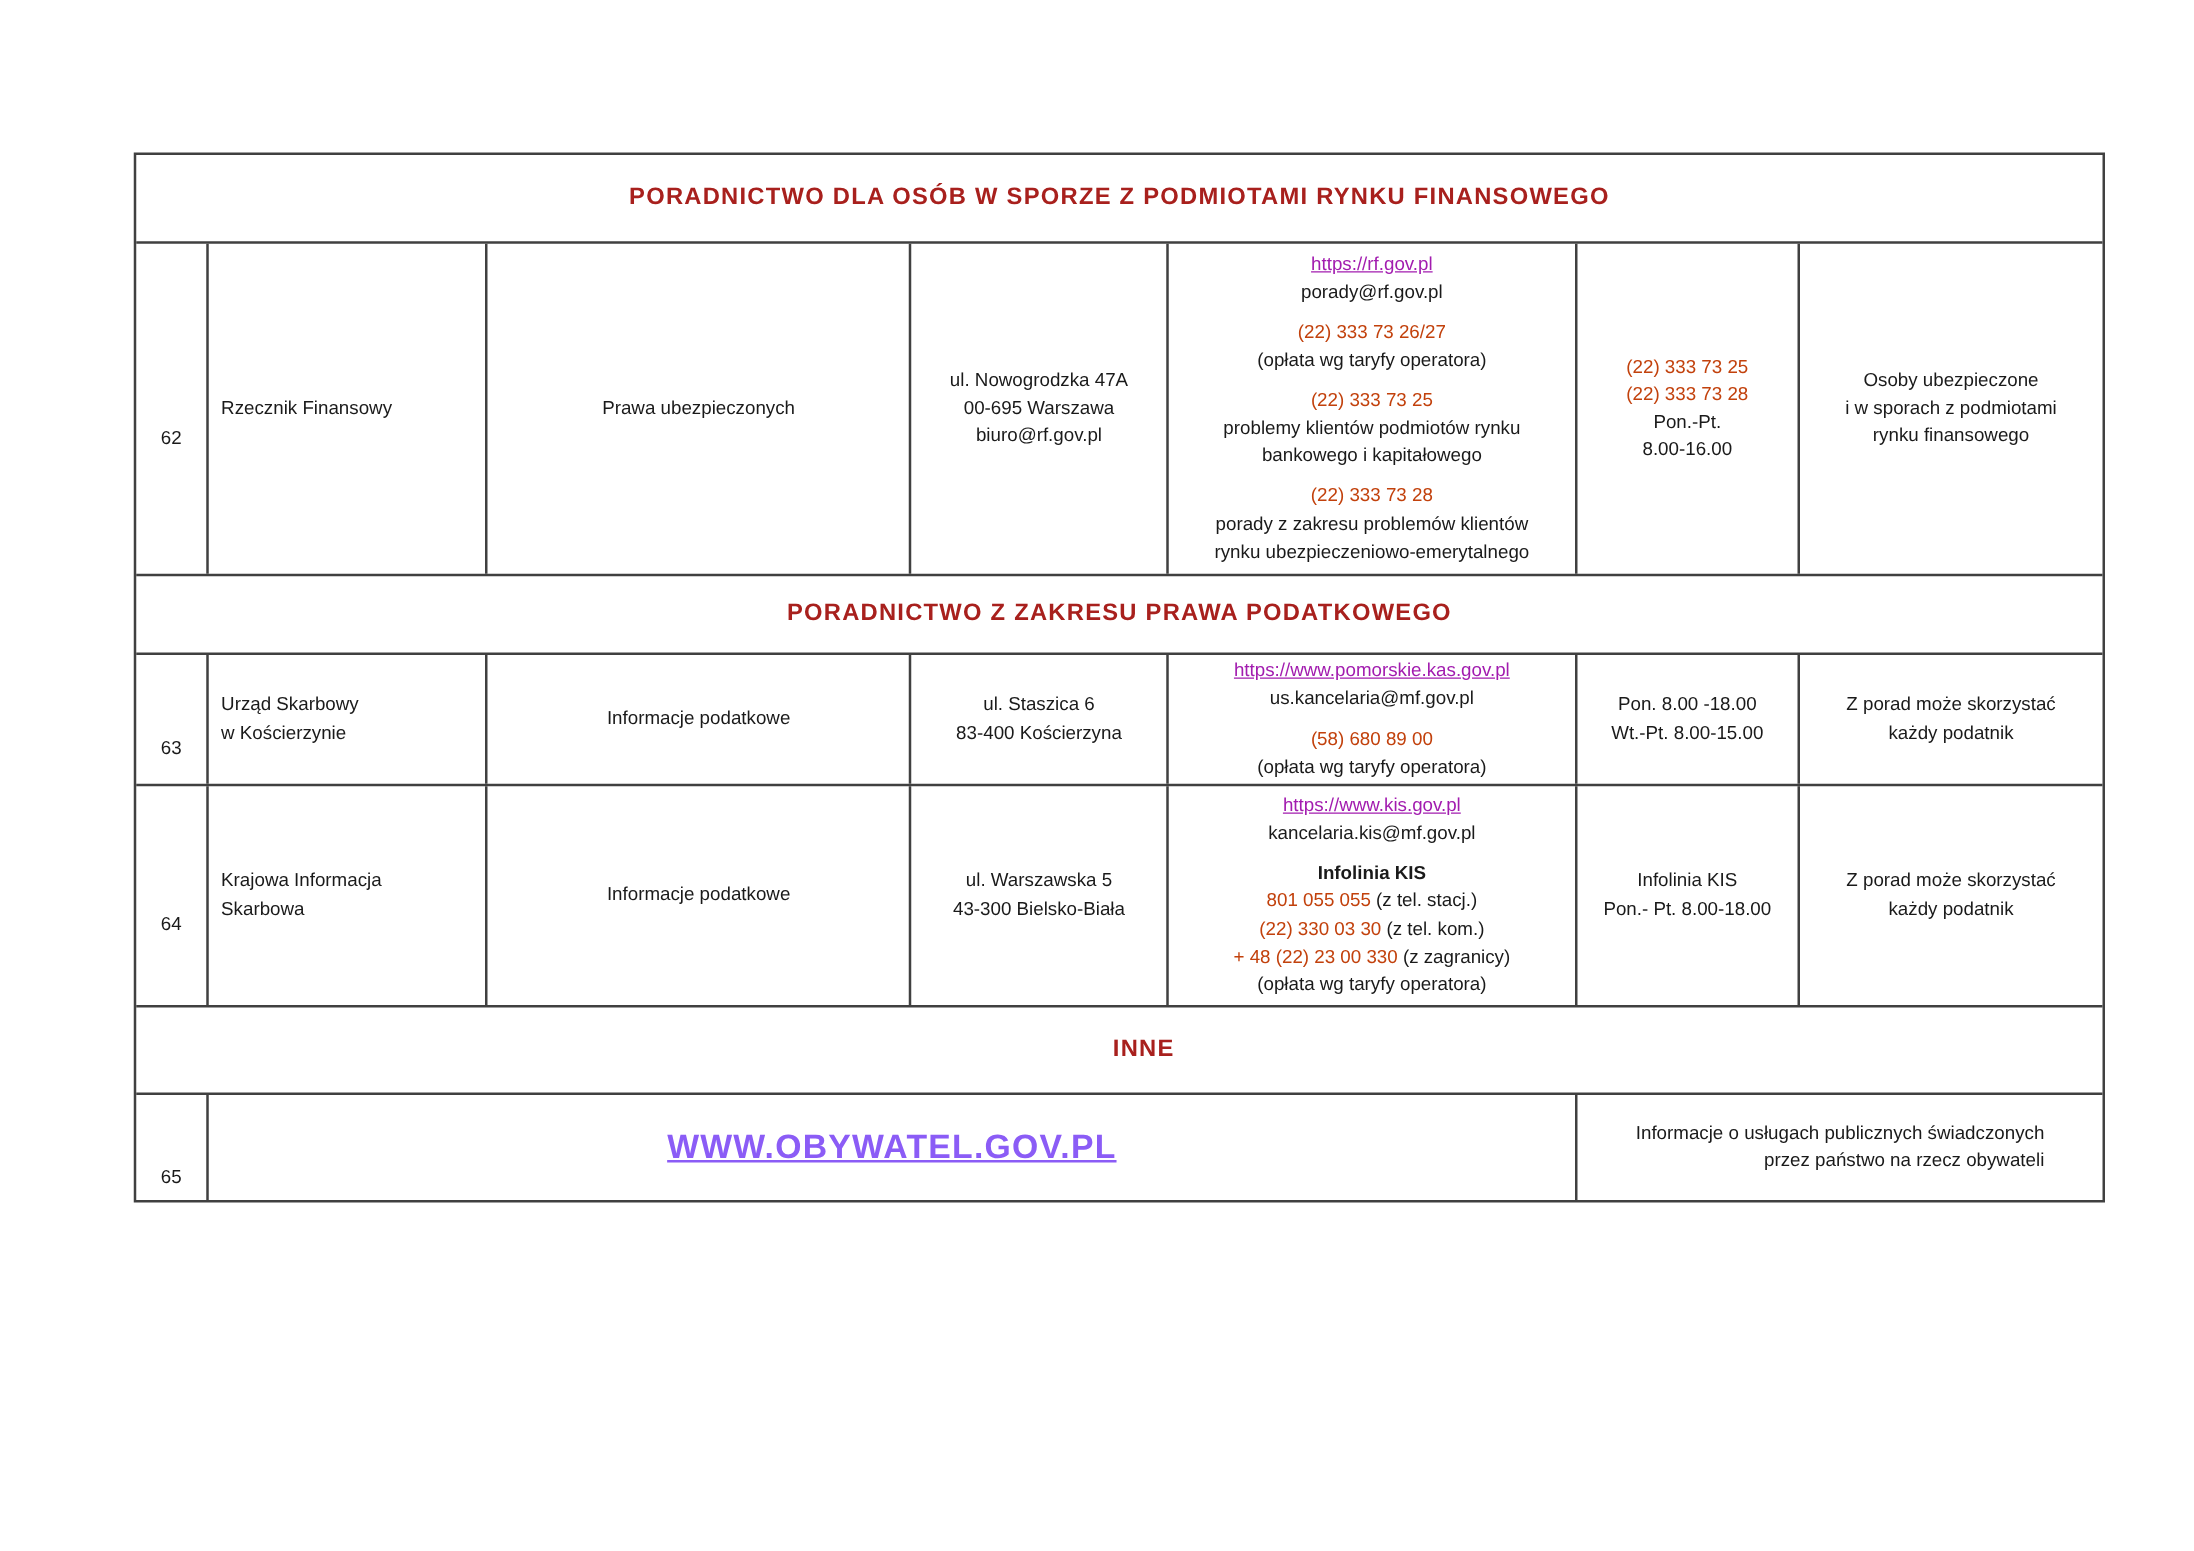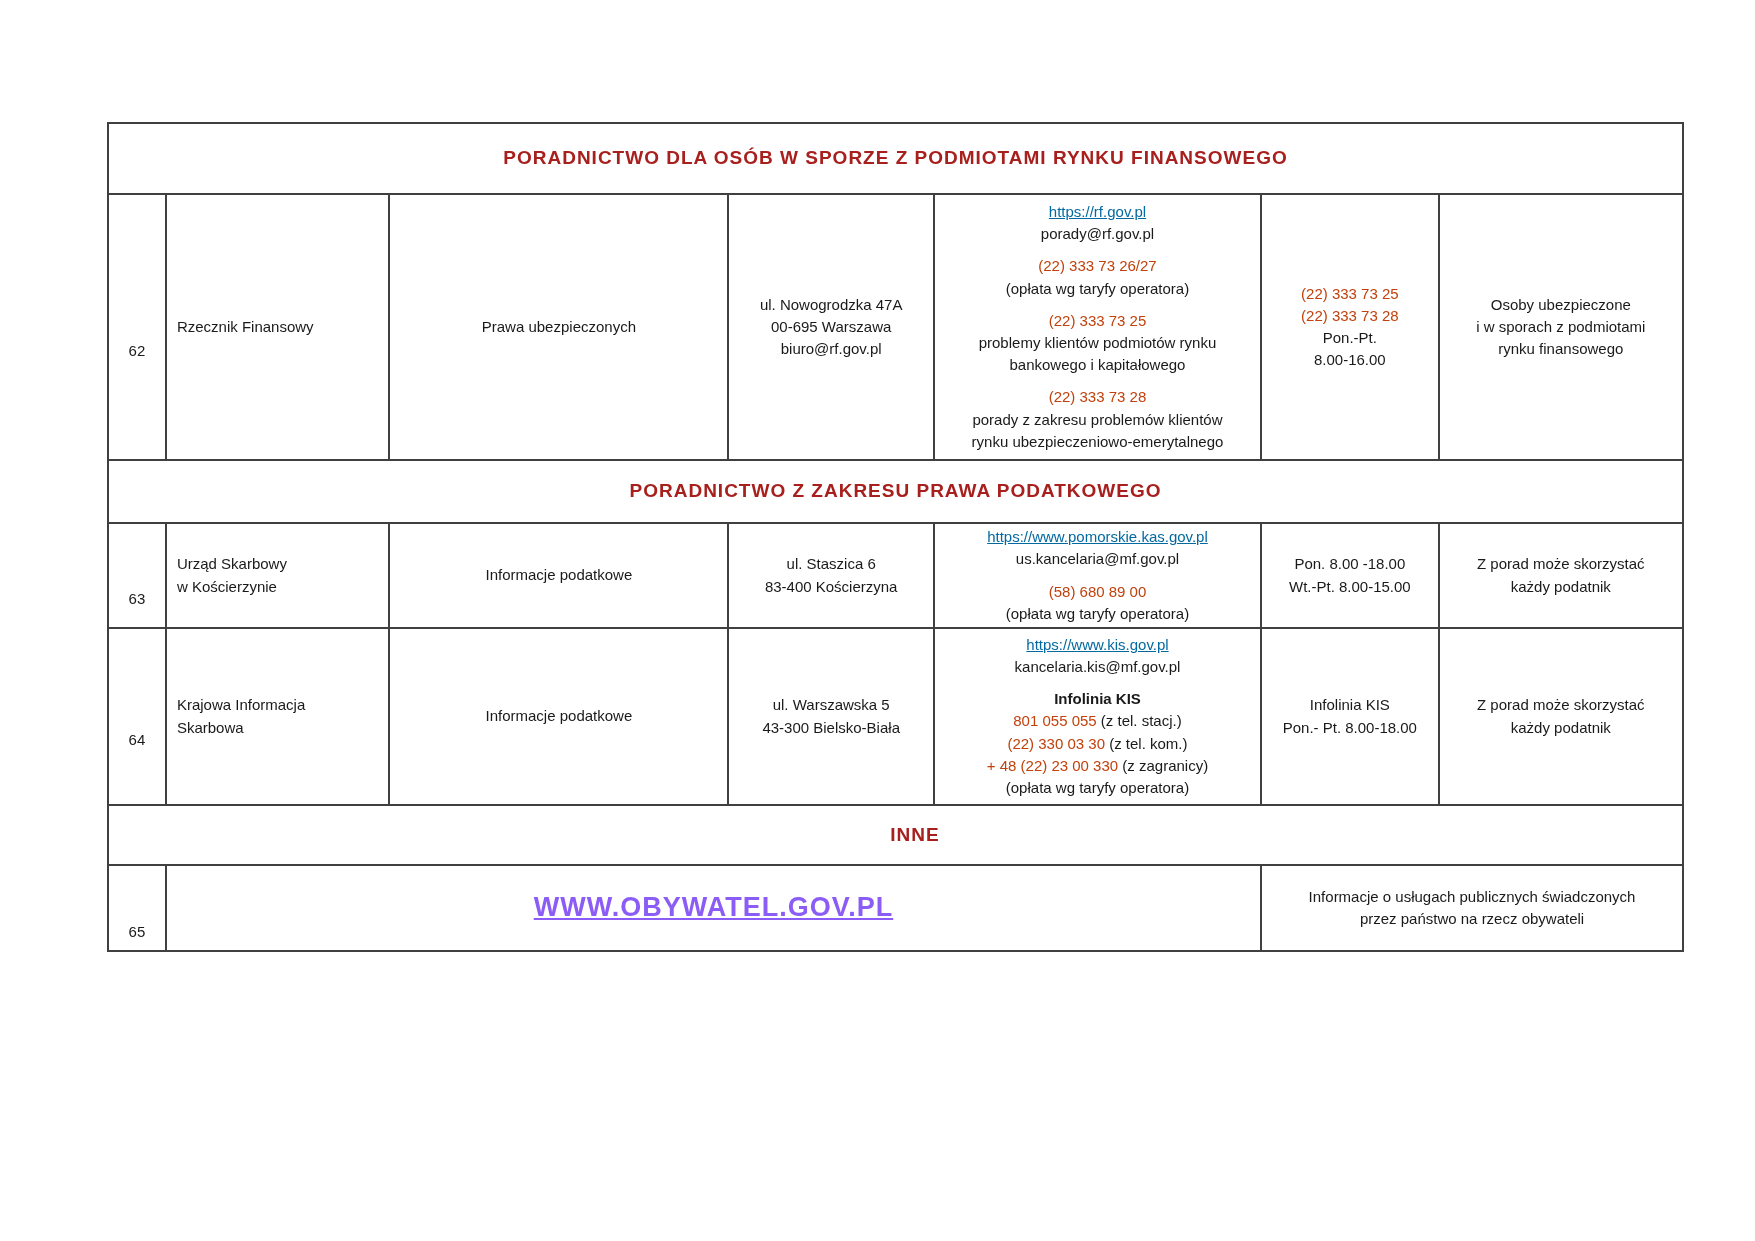--- a/index.html
+++ b/index.html
@@ -36,46 +36,46 @@
     overflow: hidden;
   }
   .td:first-child { border-left: none; }
 
   
   .h-sec1 { height: 69px; }
   .h-r62  { height: 266px; }
   .h-sec2 { height: 63px; }
   .h-r63  { height: 105px; }
   .h-r64  { height: 177px; }
-  .h-sec3 { height: 60px; padding-left: 39px; }
+  .h-sec3 { height: 70px; padding-left: 39px; }
   .h-r65  { height: 86px; }
 
   
   .c1 { width: 56px; margin-top: 48px; }
   .c2 { width: 224px; }
   .c3 { width: 340px; }
   .c4 { width: 206px; }
   .c5 { width: 328px; }
   .c6 { width: 178px; }
   .c7 { width: 245px; }
   .c-mid   { width: 1098px; }
-  .c-right { width: 423px; }
+  .c-right { width: 423px; text-align: right; }
 
   .sec-title {
     color: #A8201D;
     font-weight: 700;
     font-size: 19px;
     letter-spacing: 1px;
   }
   .left { align-items: flex-start; text-align: left; padding-left: 10px; }
   .ml { white-space: pre-line; }
   .red { color: #c2410c; }
   .bold { font-weight: 700; }
   a.link {
-    color: #0369a1;
+    color: #a21caf;
     text-decoration: underline;
     cursor: pointer;
   }
   a.big-link {
     color: #8b5cf6;
     text-decoration: underline;
     font-weight: 700;
     font-size: 27px;
     letter-spacing: 1px;
     cursor: pointer;

